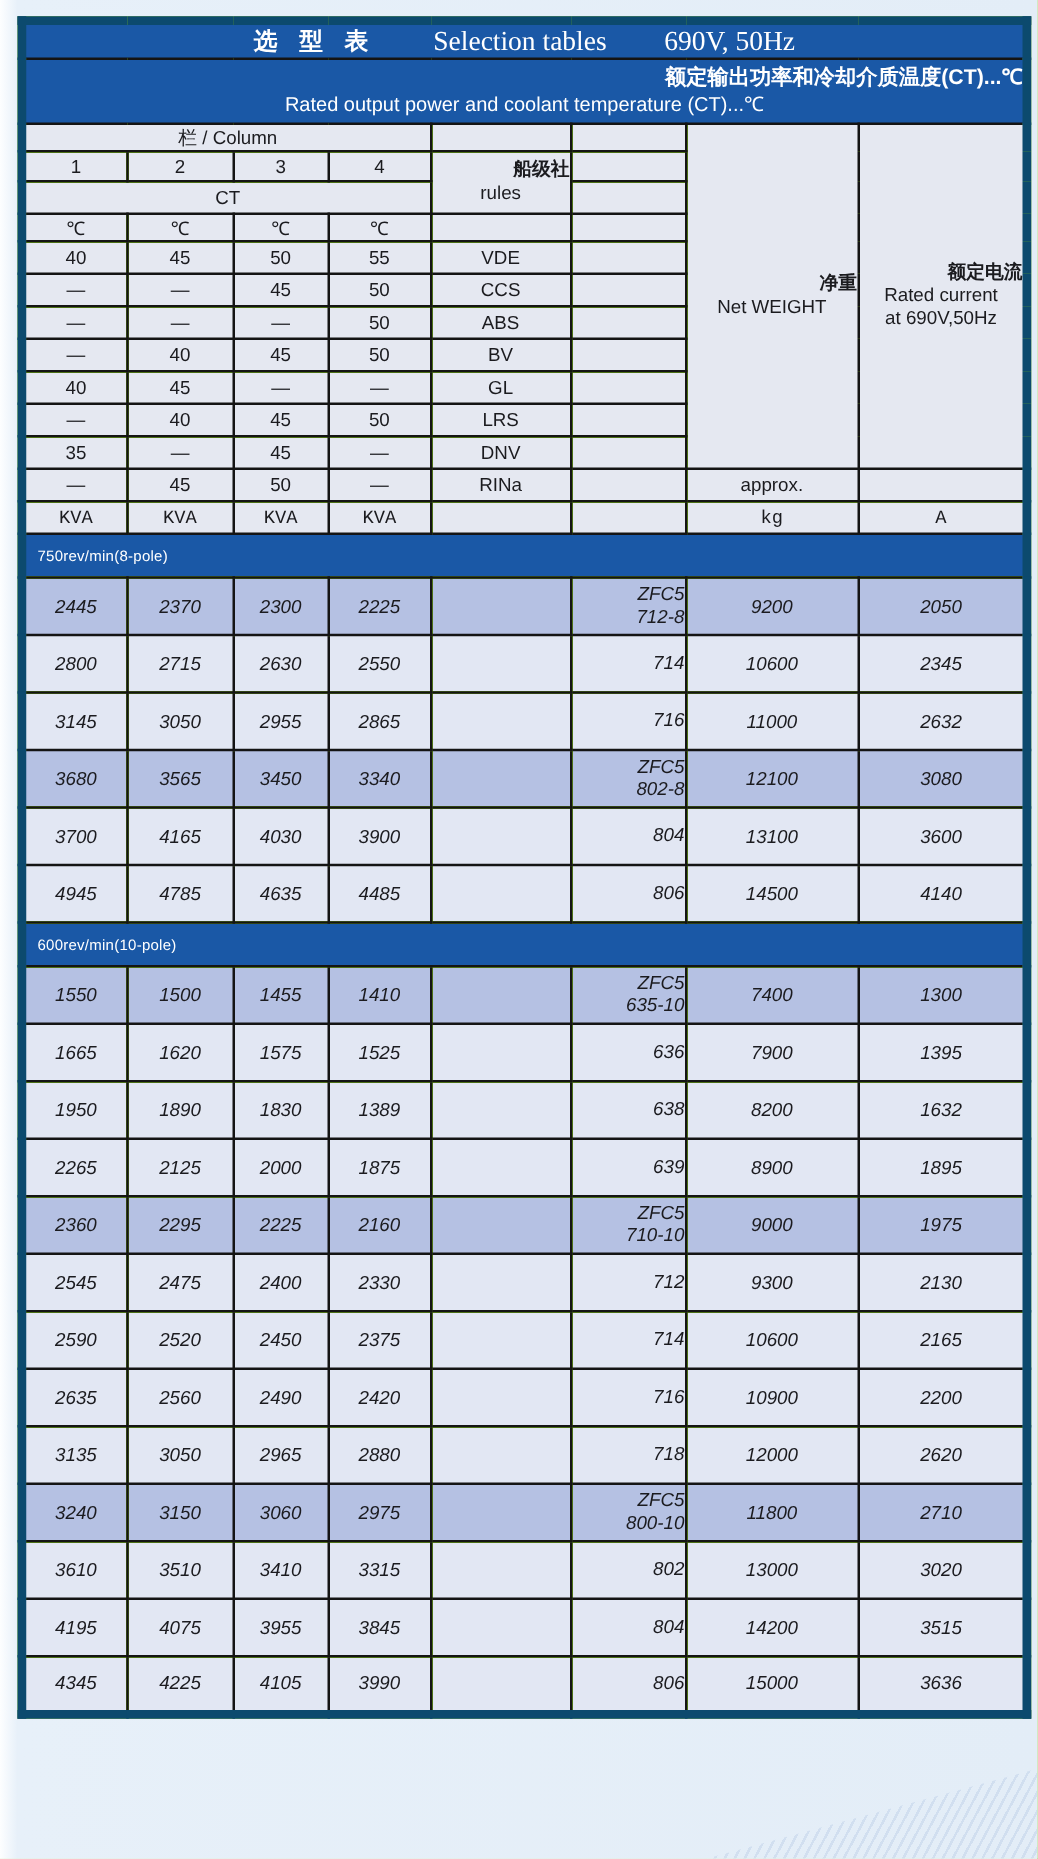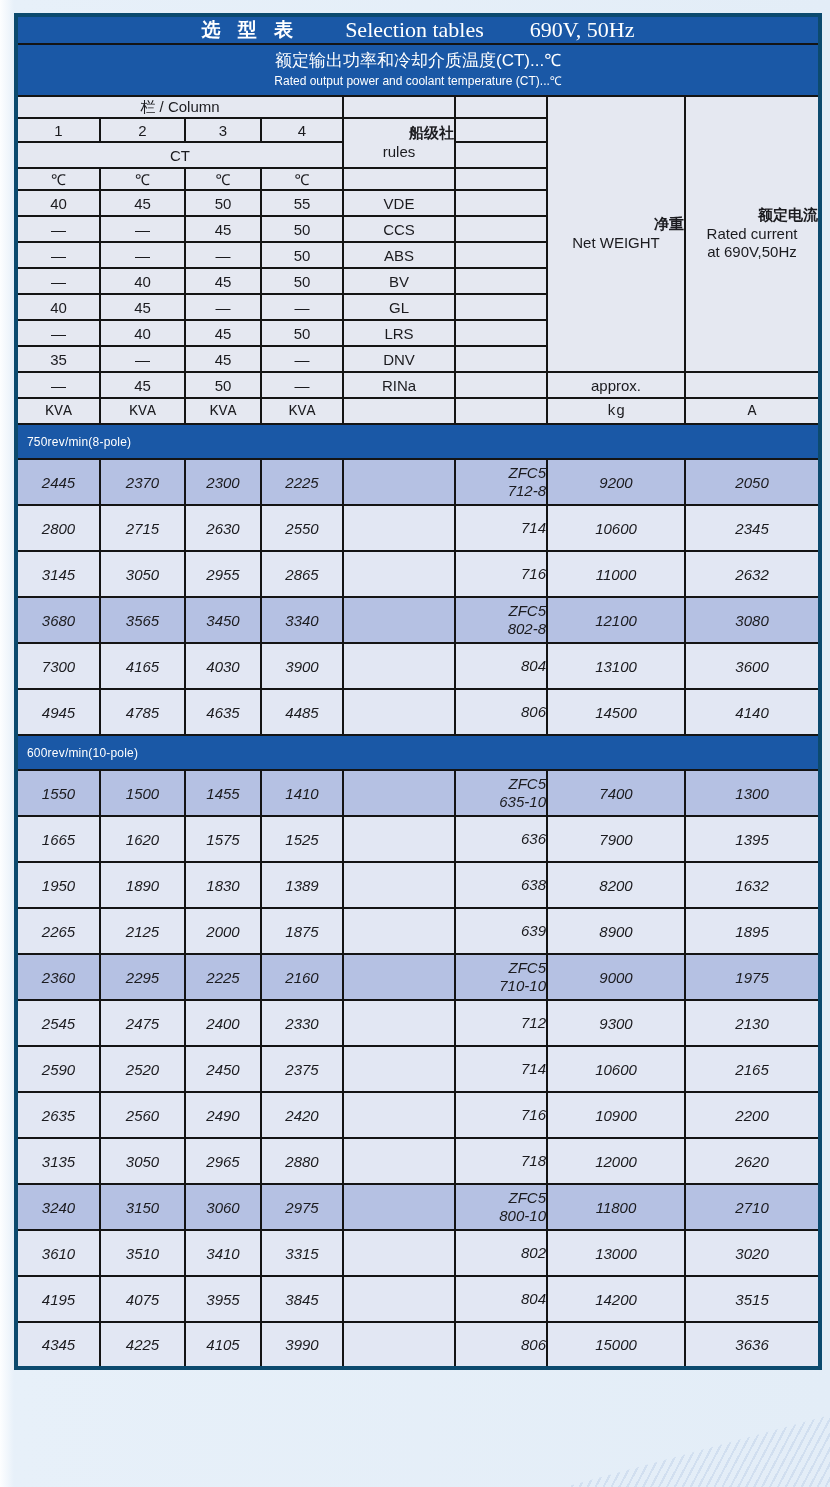--- a/index.html
+++ b/index.html
@@ -5,37 +5,37 @@
   html,body{margin:0;padding:0;}
   body{
     width:830px;height:1487px;overflow:hidden;position:relative;
     background:linear-gradient(90deg,#fdfeff 0px,#e7f0f9 14px,#e3edf7 100%);
     font-family:"Liberation Sans",sans-serif;
     -webkit-font-smoothing:antialiased;
   }
   .sheet{padding:13px 12px 0 14px;position:relative;z-index:2;}
   table{
     border-collapse:collapse;table-layout:fixed;width:804px;
-    border:4px solid #0c4a6e;background:#84cc16;
+    border:7px solid #0c4a6e;background:#84cc16;
   }
   td{
     border:2px solid #141414;text-align:center;vertical-align:middle;
     color:#1b1b1f;font-size:15px;padding:0;overflow:hidden;
   }
   
   
   tr.title-row{height:28px;}
   tr.title-row td{background:#1a58a6;color:#ffffff;}
   .title-flex{display:flex;justify-content:center;align-items:center;gap:46px;}
   .title-cn{font-size:19px;font-weight:bold;letter-spacing:6px;}
   .title-en,.title-spec{font-size:22px;font-family:Liberation Serif, serif;}
   tr.subtitle-row{height:52px;}
   tr.subtitle-row td{background:#1a58a6;color:#ffffff;line-height:1.35;}
-  .sub-cn{font-size:17px;font-weight:normal;}
-  .sub-en{font-size:12px;}
+  .sub-cn{font-size:17px;font-weight:bold;text-align:right;}
+  .sub-en{font-size:16px;}
   
   tr.hrow td{background:#e5e8f1;}
   tr.h1{height:22px;}
   tr.h2{height:24px;}
   tr.h3{height:26px;}
   tr.h4{height:20px;}
   tr.trow{height:26px;}
   tr.trow td{background:#e5e8f1;}
   tr.kva-row{height:26px;font-family:Liberation Mono, monospace;}
   tr.kva-row td{background:#e5e8f1;}
@@ -262,21 +262,21 @@
           <td>3565</td>
           <td>3450</td>
           <td>3340</td>
           <td></td>
           <td class="model-cell">ZFC5
 802-8</td>
           <td>12100</td>
           <td>3080</td>
         </tr>
         <tr class="drow">
-          <td>7300</td>
+          <td>3700</td>
           <td>4165</td>
           <td>4030</td>
           <td>3900</td>
           <td></td>
           <td class="model-cell">804</td>
           <td>13100</td>
           <td>3600</td>
         </tr>
         <tr class="drow">
           <td>4945</td>

